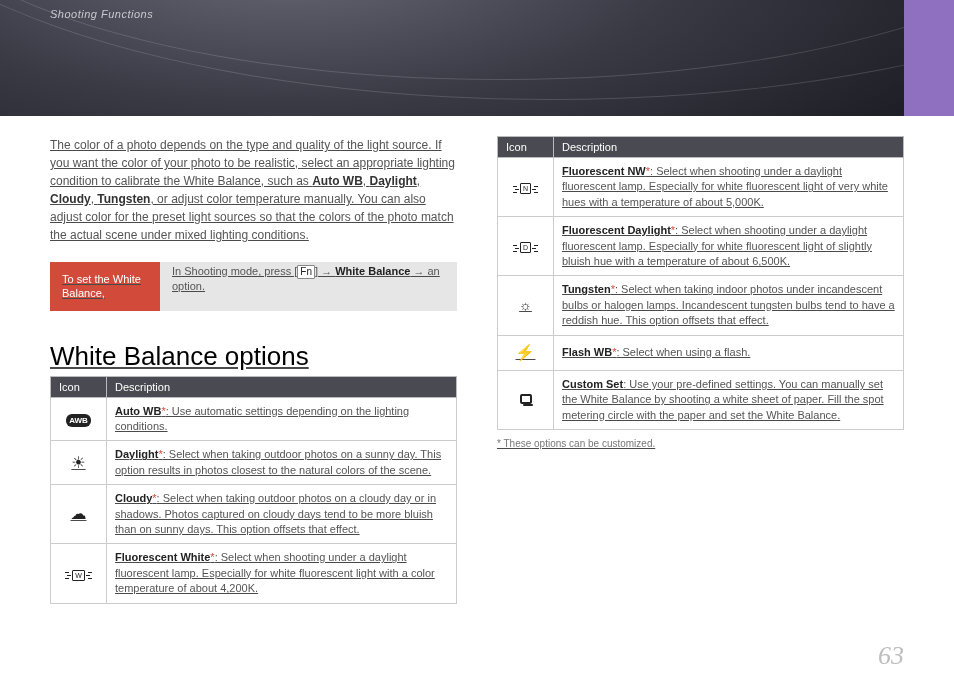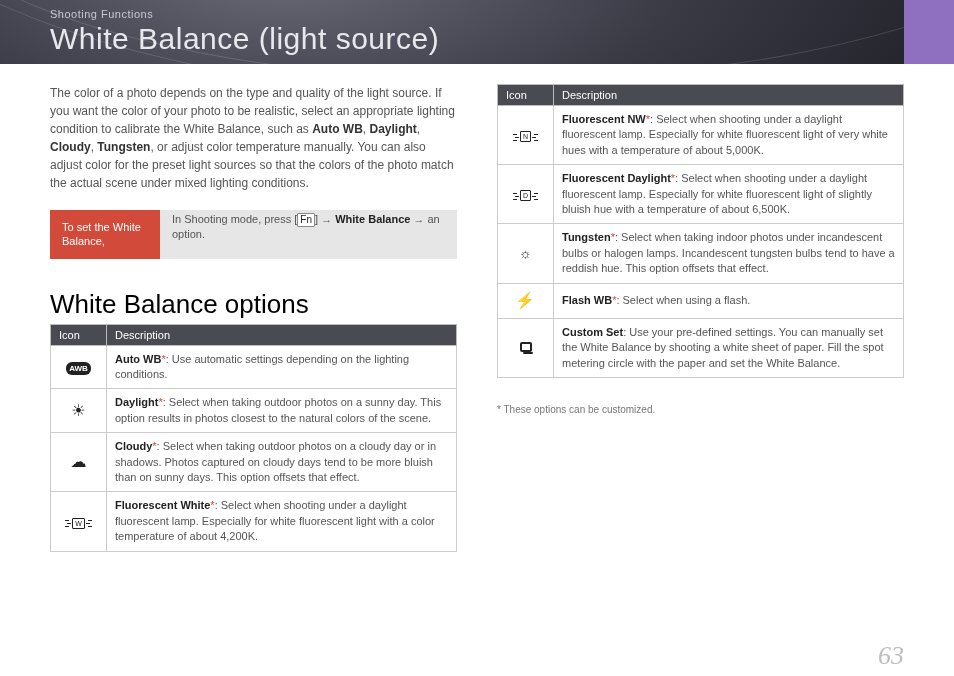--- a/index.html
+++ b/index.html
@@ -6,25 +6,26 @@
   body {
     width: 954px;
     height: 676px;
     font-family: Arial, Helvetica, sans-serif;
     background: #fff;
     color: #4a4a4a;
     position: relative;
     overflow: hidden;
   }
   .header {
-    height: 64px;
+    height: 116px;
     background: radial-gradient(ellipse 800px 300px at 30% -40%, #6a6a78 0%, #3a3a45 50%, #1a1a22 100%);
     position: relative;
     padding: 8px 50px 12px 50px;
     overflow: hidden;
+    font-style: italic;
   }
   .header::after{
     content:"";
     position:absolute;
     right:0; top:0; bottom:0;
     width:50px;
     background:#8e6fc0;
   }
   .header .arc1, .header .arc2 {
     position:absolute;
@@ -44,20 +45,21 @@
     color: #e8e8ec;
     font-size: 30px;
     font-weight: 300;
     letter-spacing: 0.5px;
     margin-top: 2px;
   }
   .content {
     display: flex;
     padding: 20px 50px 0 50px;
     gap: 40px;
+    text-decoration: underline;
   }
   .col { flex: 1; min-width: 0; }
   .intro {
     font-size: 12px;
     line-height: 1.5;
     color: #555;
   }
   .intro b { color:#333; font-weight:bold; }
   .instruction {
     display:flex;
@@ -120,21 +122,21 @@
   }
   table.wb td.icon {
     text-align:center;
     color:#222;
     font-size:14px;
   }
   table.wb td b { color:#222; }
   .footnote {
     font-size:10px;
     color:#777;
-    margin-top:26px;
+    margin-top:8px;
   }
   .pagenum {
     position:absolute;
     bottom:5px;
     right:50px;
     font-size:26px;
     color:#bdbdbd;
     font-style:italic;
     font-family: Georgia, 'Times New Roman', serif;
   }
@@ -172,21 +174,20 @@
     width:10px;height:2px;background:#222;border-radius:1px;
   }
 </style>
 </head>
 <body>
 
 <div class="header">
   <div class="arc1"></div>
     <div class="arc2"></div>
   <div class="breadcrumb">Shooting Functions</div>
-  <div class="title">White Balance (light source)</div>
 </div>
 
 <div class="content">
 
   <div class="col">
     <p class="intro">
       <span>The color of a photo depends on the type and quality of the light source. If you want the color of your photo to be realistic, select an appropriate lighting condition to calibrate the White Balance, such as </span><b>Auto WB</b><span>, </span><b>Daylight</b><span>, </span><b>Cloudy</b><span>, </span><b>Tungsten</b><span>, or adjust color temperature manually. You can also adjust color for the preset light sources so that the colors of the photo match the actual scene under mixed lighting conditions.</span>
     </p>
 
     <div class="instruction">

